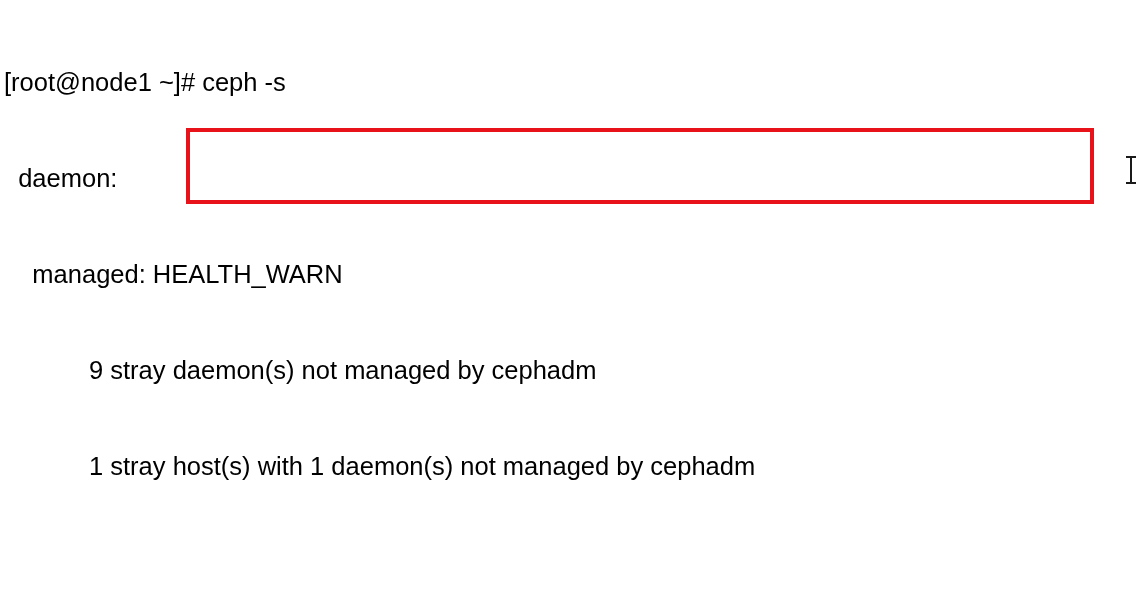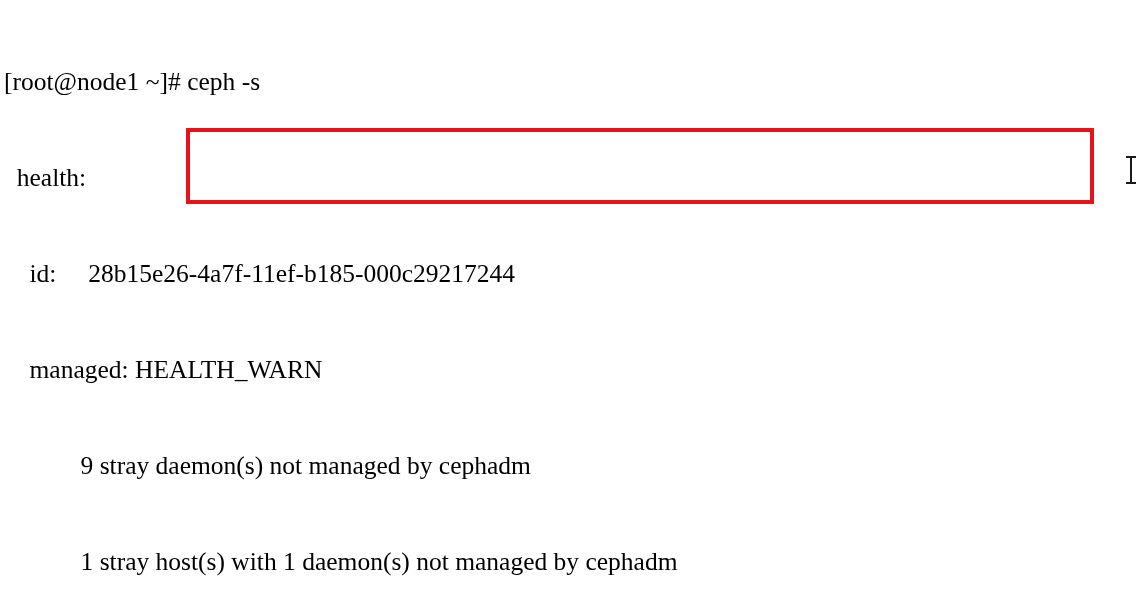--- a/index.html
+++ b/index.html
@@ -12,21 +12,21 @@
     height: 616px;
     overflow: hidden;
     font-family: "DejaVu Sans Mono", "Liberation Mono", monospace;
   }
   #terminal {
     position: relative;
     width: 1139px;
     height: 533px;
     background: #ffffff;
     color: #000000;
-    font-family: Liberation Serif, serif;
+    font-family: Liberation Sans, sans-serif;
     font-size: 25.5px;
     line-height: 32px;
     letter-spacing: 0px;
   }
   .screen-lines {
     position: absolute;
     left: 4px;
     top: 2px;
     white-space: pre;
   }
@@ -58,22 +58,21 @@
   }
   #mouse-pointer svg { display: block; }
 </style>
 </head>
 <body>
 
 <div id="terminal">
 
   <div class="screen-lines">
     <span class="line">[root@node1 ~]# ceph -s</span>
-    <span class="line">  health:</span>
-    <span class="line">    id:     28b15e26-4a7f-11ef-b185-000c29217244</span>
+    <span class="line">  daemon:</span>
     <span class="line">    managed: HEALTH_WARN</span>
     <span class="line">            9 stray daemon(s) not managed by cephadm</span>
     <span class="line">            1 stray host(s) with 1 daemon(s) not managed by cephadm</span>
     
     
     
     
     
     
     

